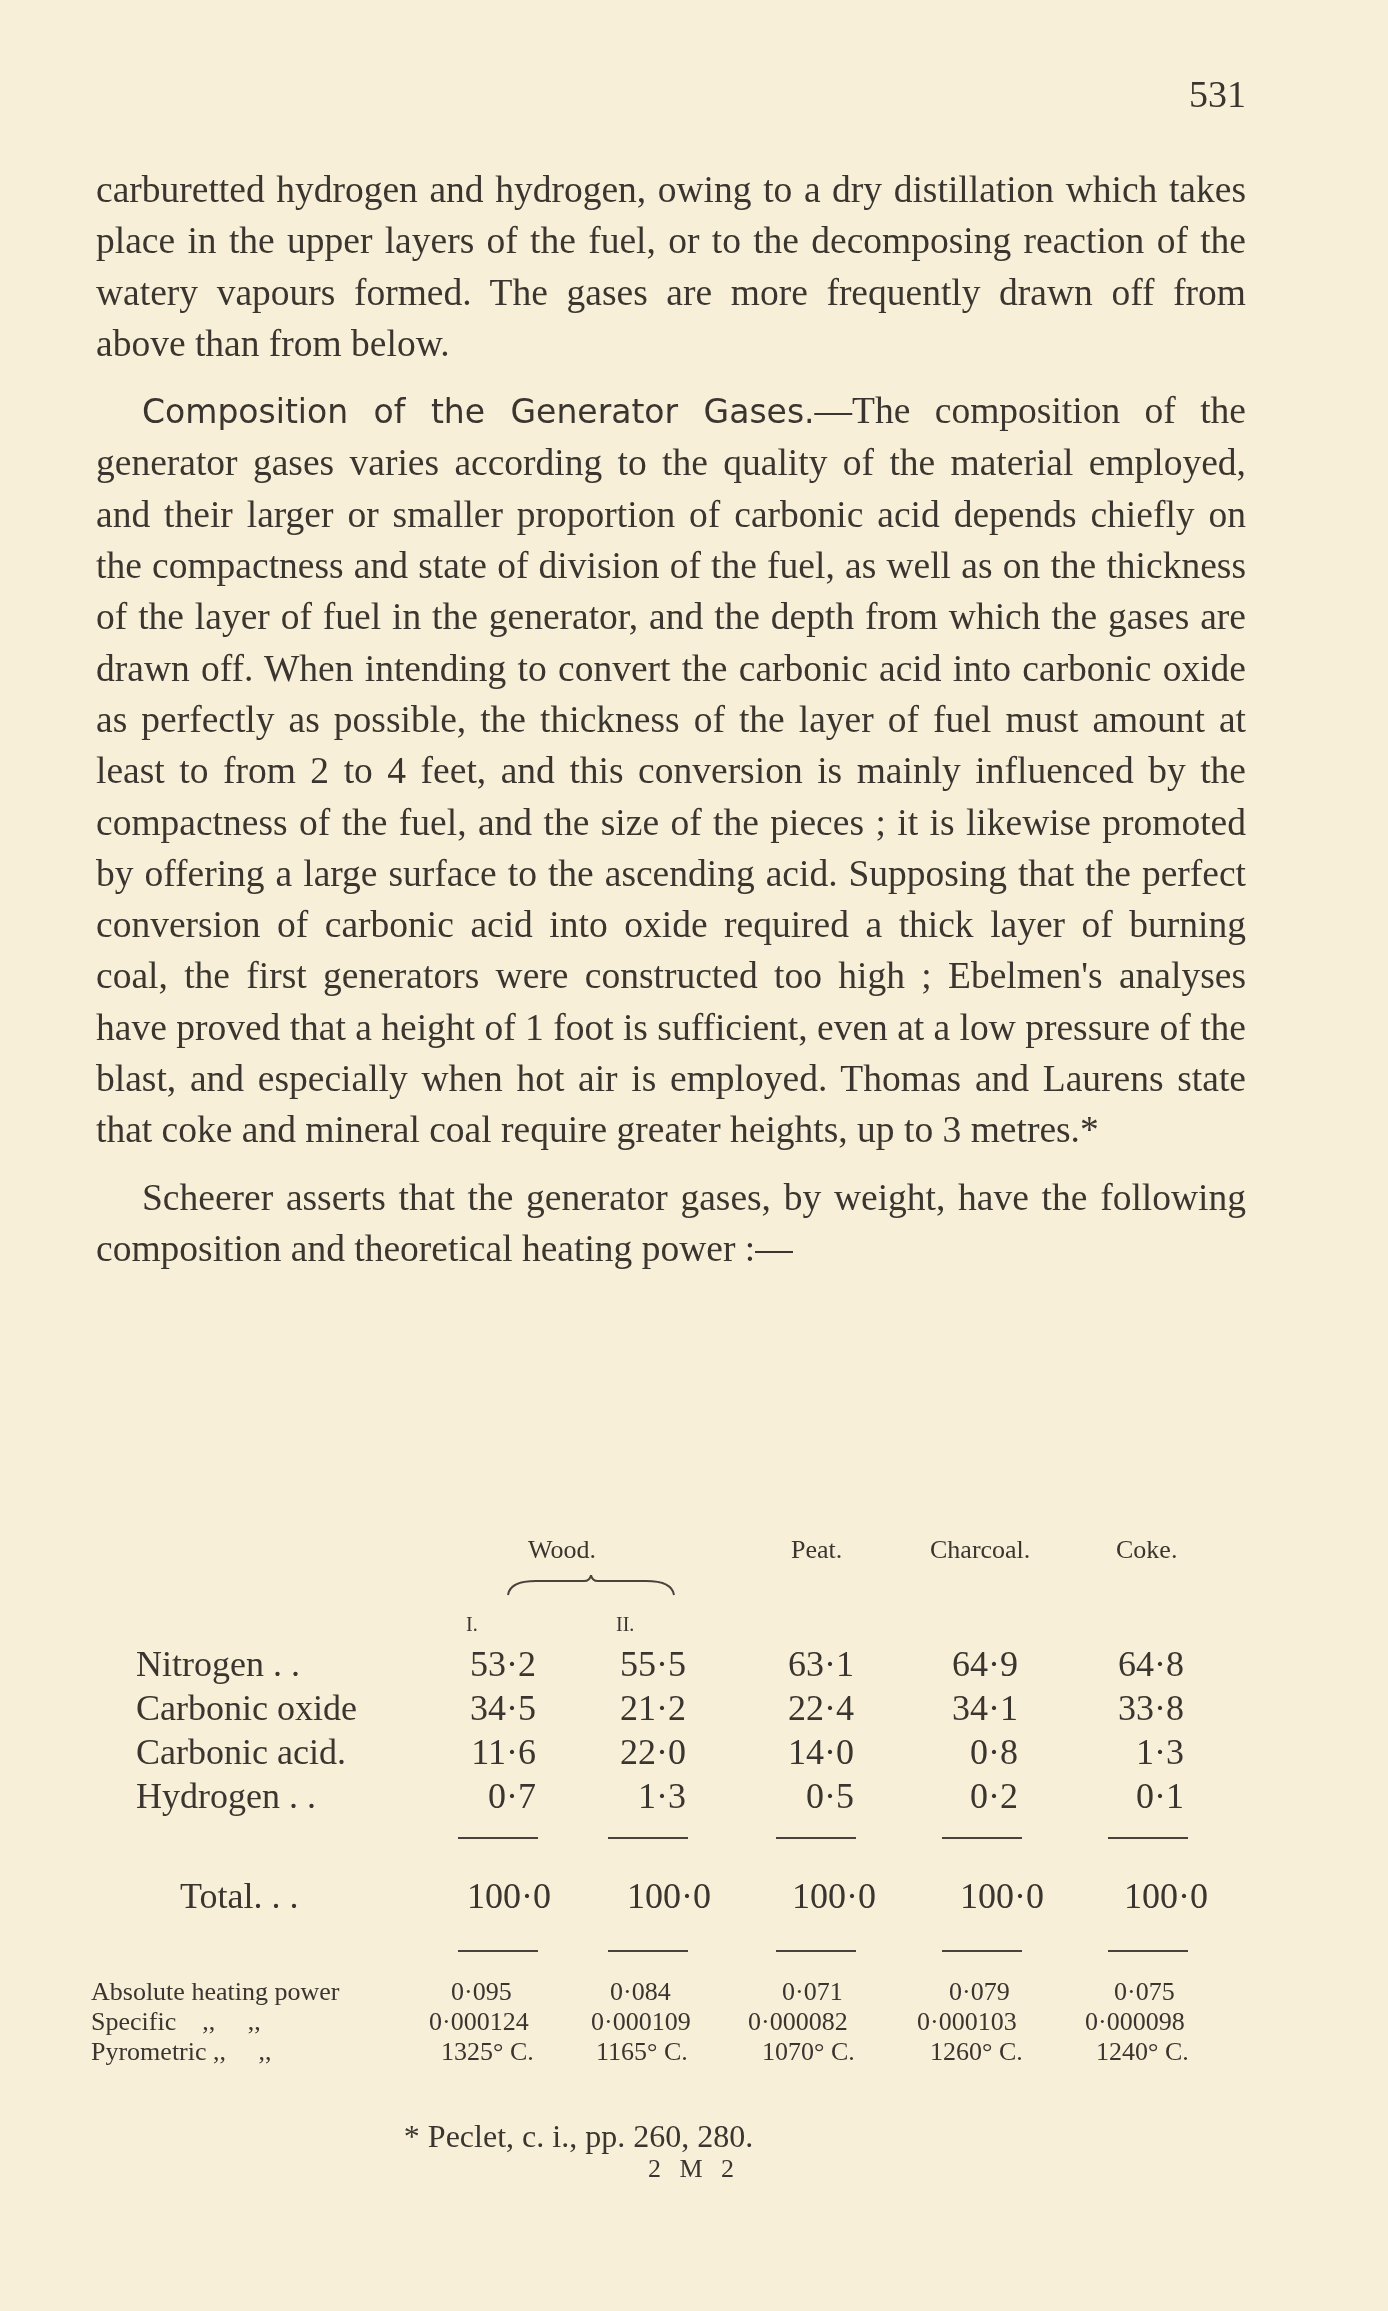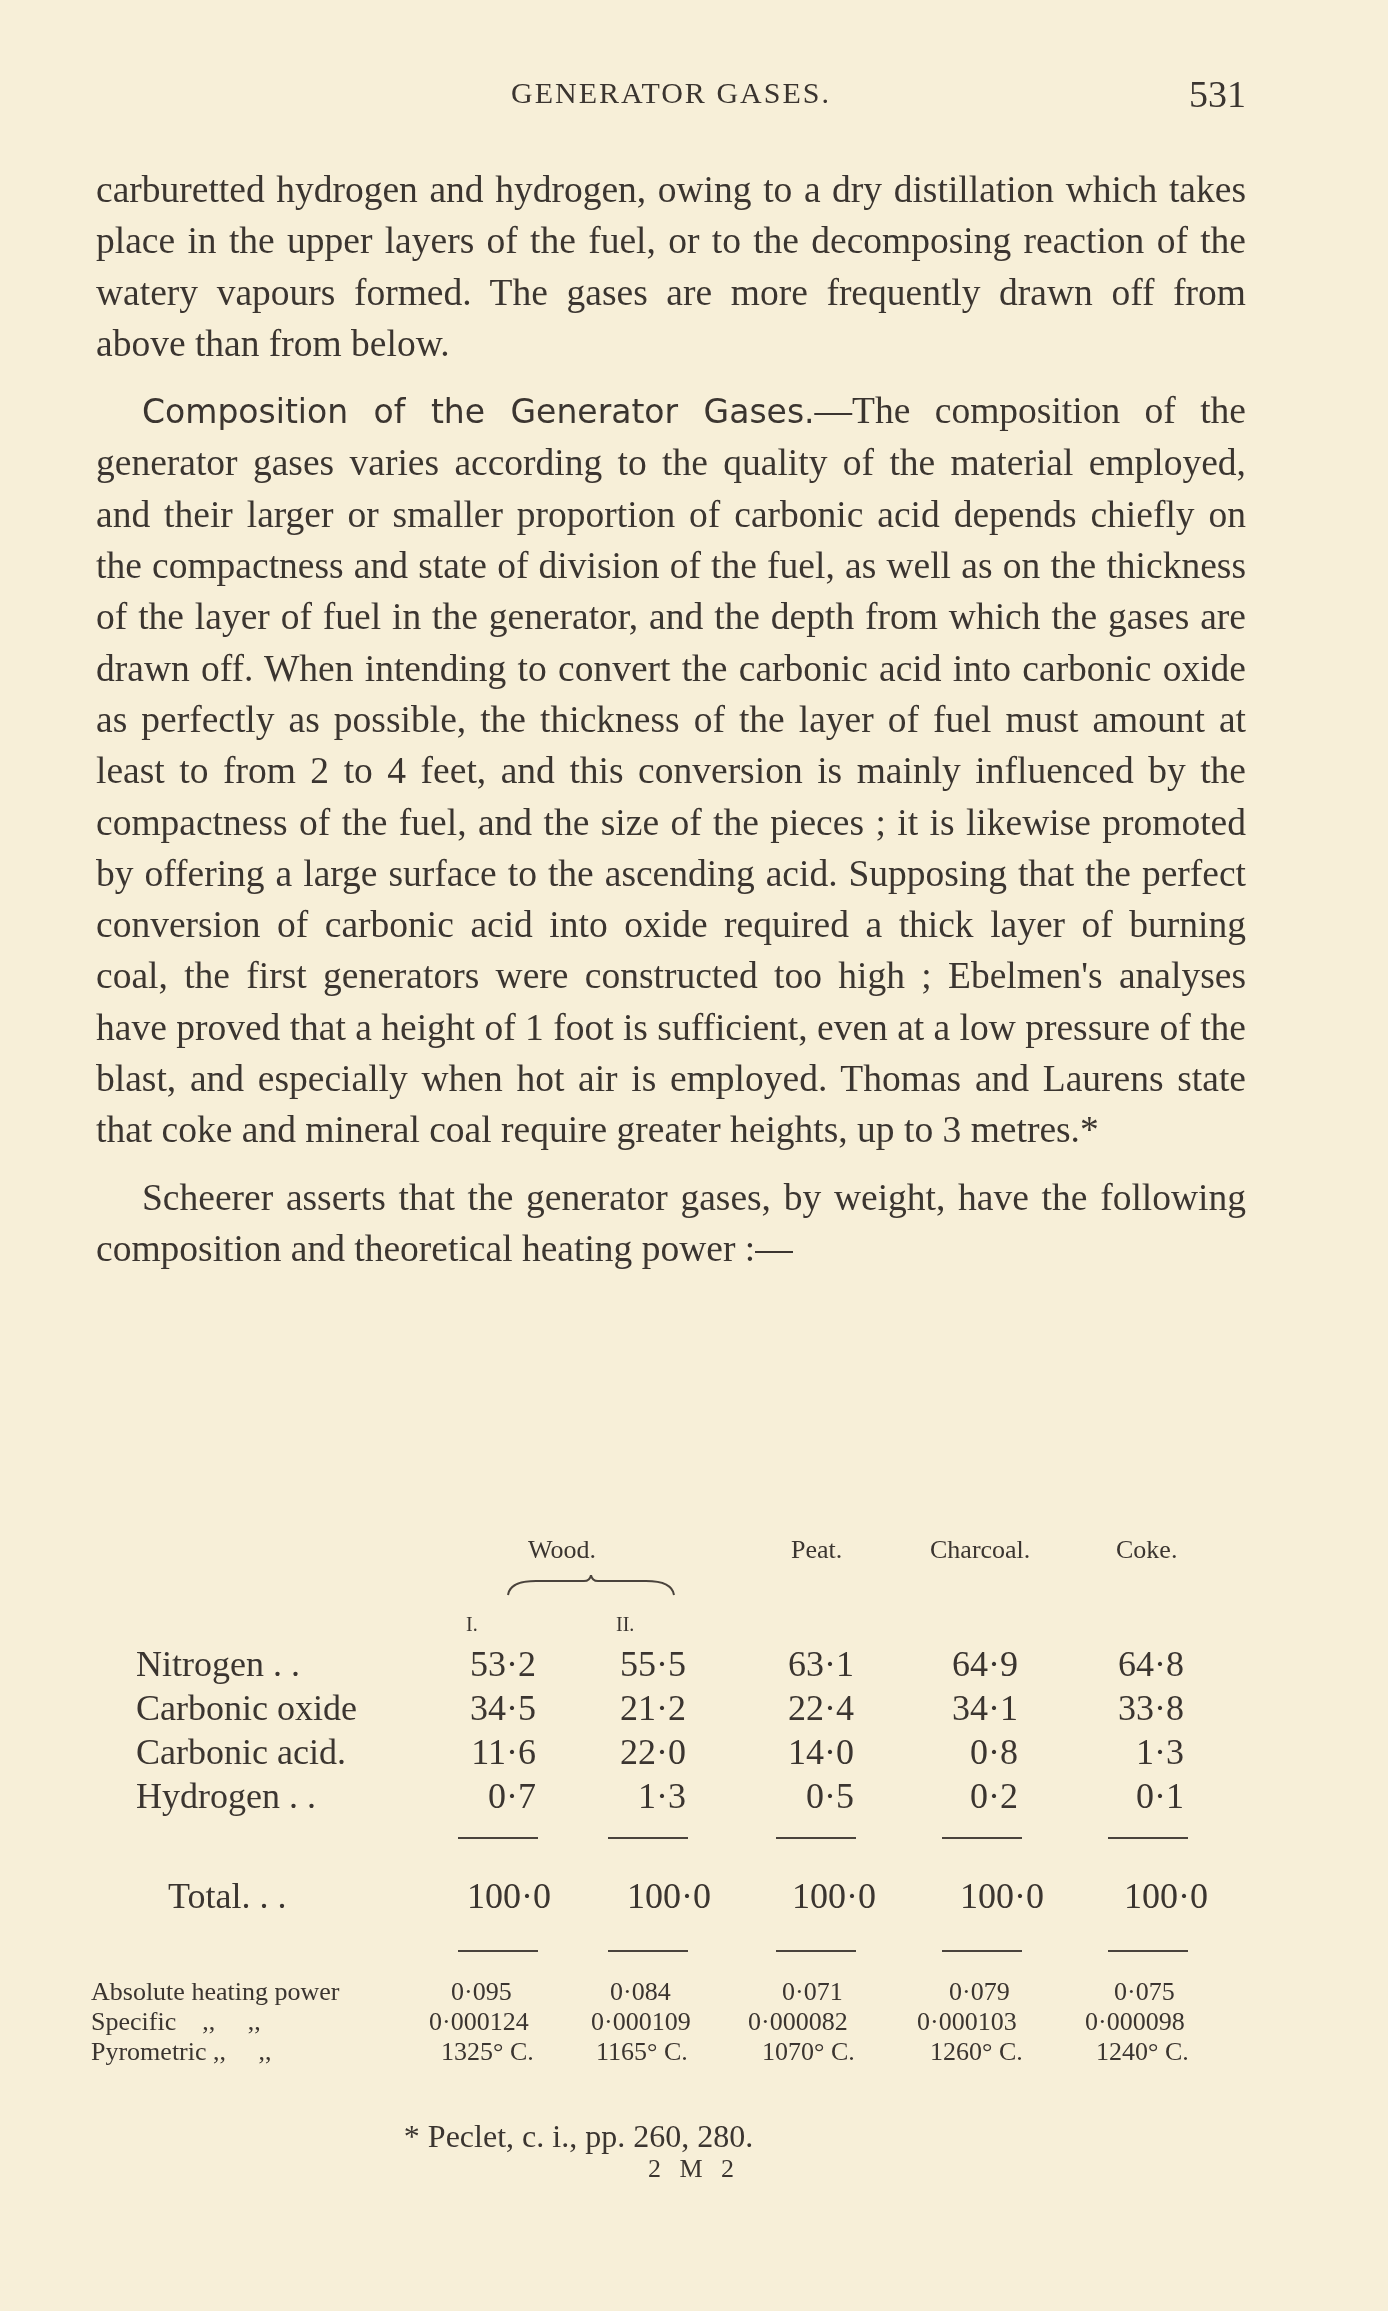--- a/index.html
+++ b/index.html
@@ -45,21 +45,20 @@
 
   .footnote { position: absolute; top: 2118px; left: 0; width: 1157px; text-align: center; font-size: 32px; }
   .signature { position: absolute; top: 2154px; left: 0; width: 1388px; text-align: center; font-size: 26px; letter-spacing: 6px; }
 </style>
 </head>
 <body>
 
 <div class="page">
 
   <div class="running-head">
-    <div class="running-title">GENERATOR GASES.</div>
     <div class="page-number">531</div>
   </div>
 
   <div class="body-text">
     <p>carburetted hydrogen and hydrogen, owing to a dry distillation which takes place in the upper layers of the fuel, or to the decomposing reaction of the watery vapours formed. The gases are more frequently drawn off from above than from below.</p>
     <p class="indent"><span class="sc-heading">Composition of the Generator Gases.</span><span>—The composition of the generator gases varies according to the quality of the material employed, and their larger or smaller proportion of carbonic acid depends chiefly on the compactness and state of division of the fuel, as well as on the thickness of the layer of fuel in the generator, and the depth from which the gases are drawn off. When intending to convert the carbonic acid into carbonic oxide as perfectly as possible, the thickness of the layer of fuel must amount at least to from 2 to 4 feet, and this conversion is mainly influenced by the compactness of the fuel, and the size of the pieces ; it is likewise promoted by offering a large surface to the ascending acid. Supposing that the perfect conversion of carbonic acid into oxide required a thick layer of burning coal, the first generators were constructed too high ; Ebelmen's analyses have proved that a height of 1 foot is sufficient, even at a low pressure of the blast, and especially when hot air is employed. Thomas and Laurens state that coke and mineral coal require greater heights, up to 3 metres.*</span></p>
     <p class="indent">Scheerer asserts that the generator gases, by weight, have the following composition and theoretical heating power :—</p>
   </div>
 
   <div class="table-wrap">
@@ -106,21 +105,21 @@
       <span class="val" style="left:978px;">0·1</span>
     </div>
 
     <div class="rule" style="top:302px; left:362px;"></div>
     <div class="rule" style="top:302px; left:512px;"></div>
     <div class="rule" style="top:302px; left:680px;"></div>
     <div class="rule" style="top:302px; left:846px;"></div>
     <div class="rule" style="top:302px; left:1012px;"></div>
 
     <div class="row" style="top:340px;">
-      <span class="label" style="left:72px;text-align:right;">Total. . .</span>
+      <span class="label" style="left:84px;text-align:right;">Total. . .</span>
       <span class="val" style="left:345px;">100·0</span>
       <span class="val" style="left:505px;">100·0</span>
       <span class="val" style="left:670px;">100·0</span>
       <span class="val" style="left:838px;">100·0</span>
       <span class="val" style="left:1002px;">100·0</span>
     </div>
 
     <div class="rule" style="top:415px; left:362px;"></div>
     <div class="rule" style="top:415px; left:512px;"></div>
     <div class="rule" style="top:415px; left:680px;"></div>

